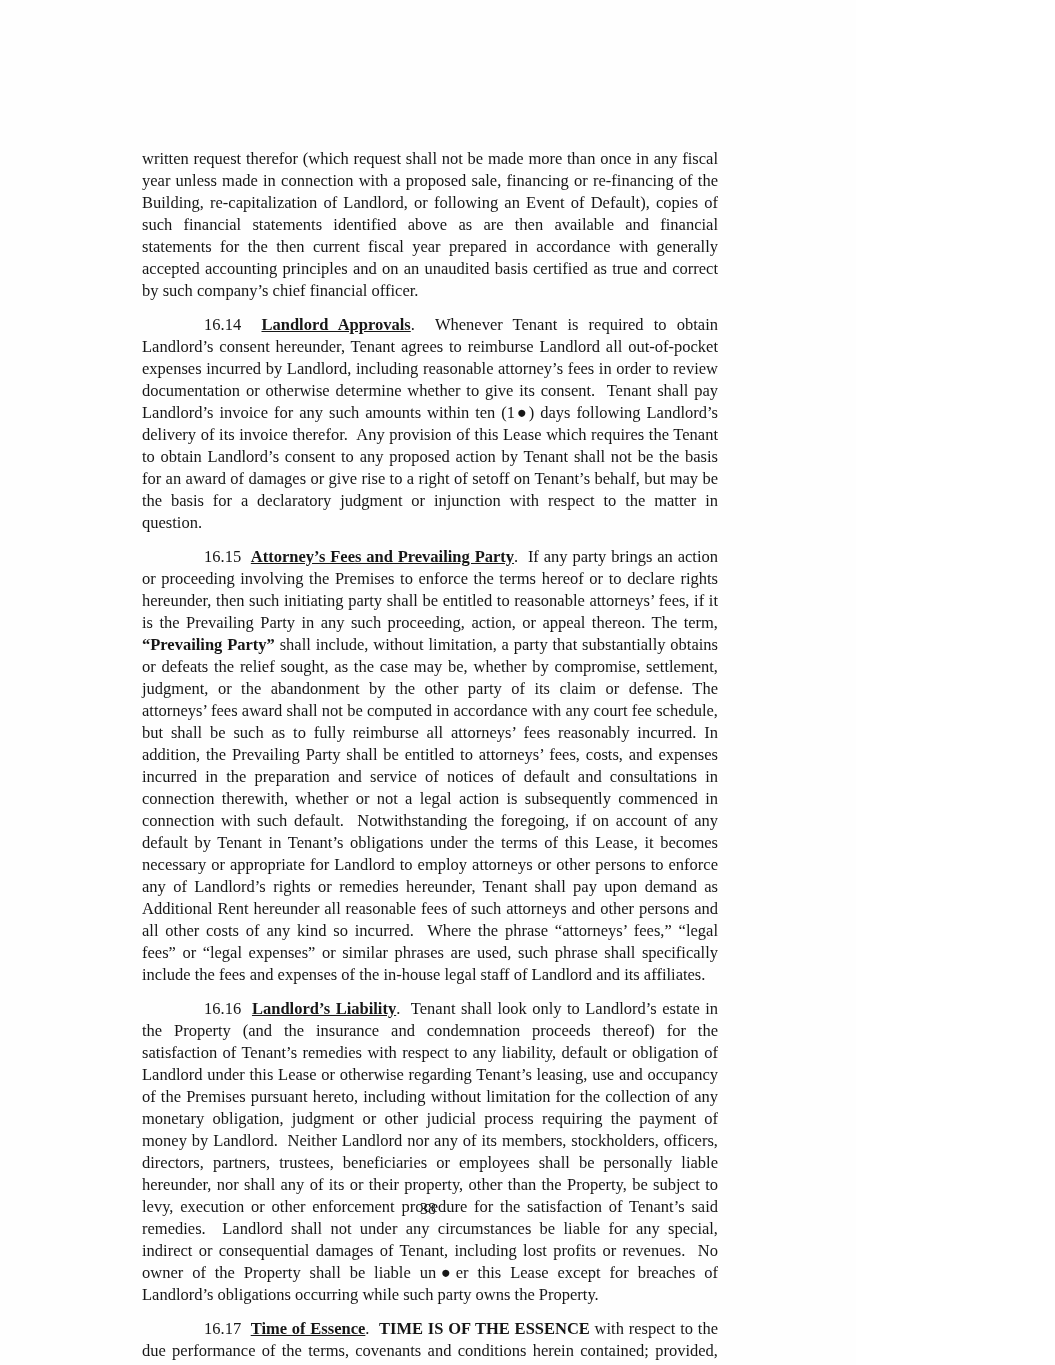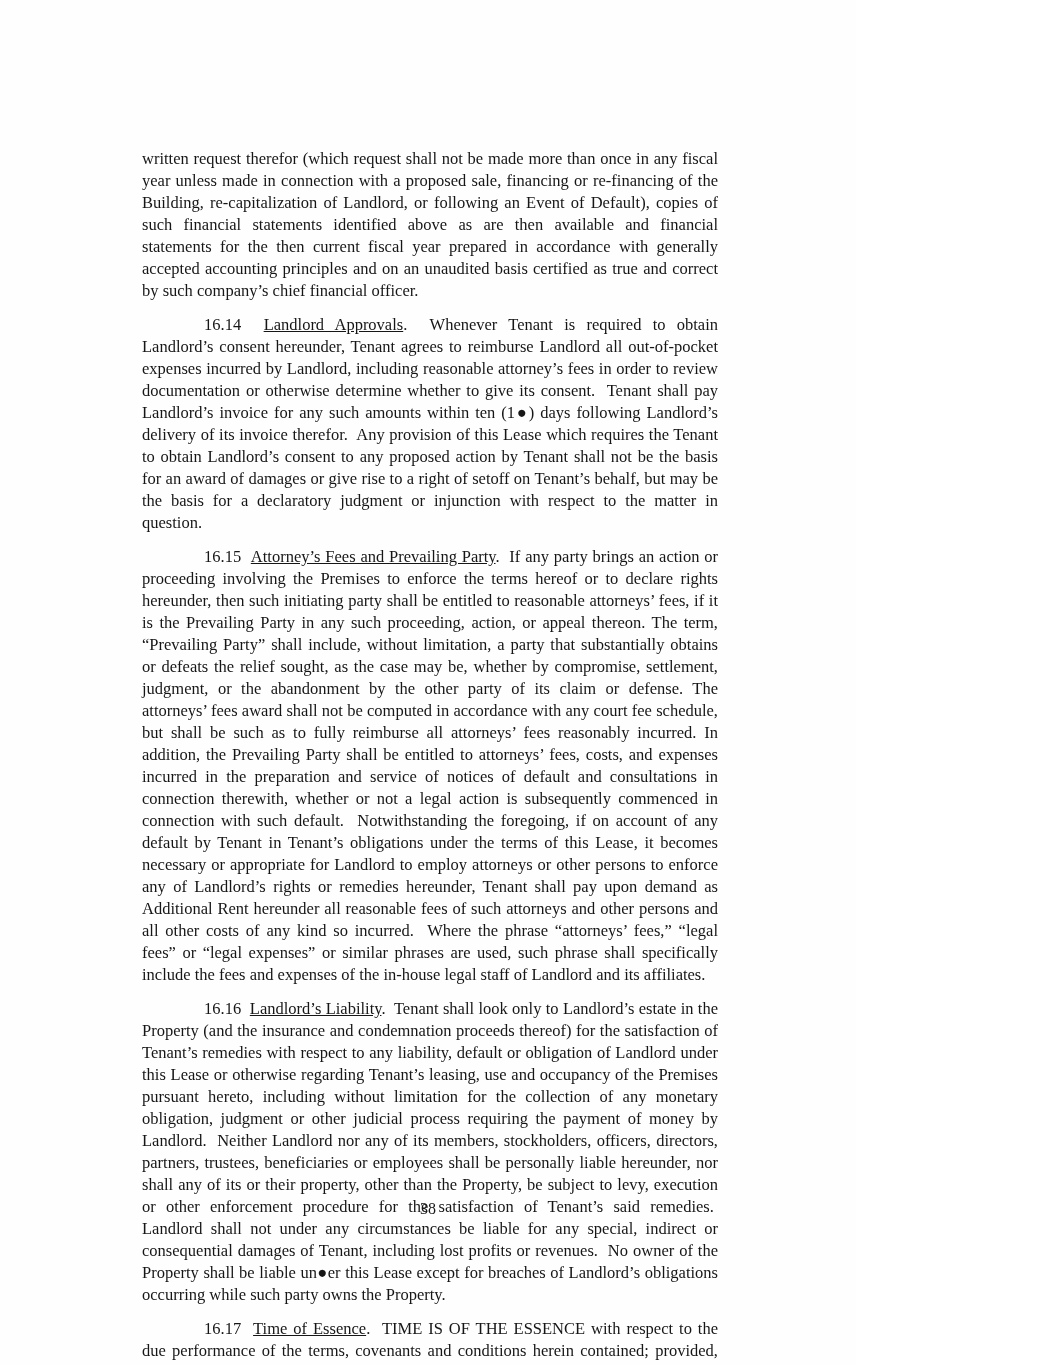--- a/index.html
+++ b/index.html
@@ -25,22 +25,22 @@
   .para {
     margin: 0 0 12px 0;
     text-align: justify;
     font-size: 16.5px;
     line-height: 22px;
   }
   .para.indent {
     text-indent: 62px;
   }
   .s-n { font-weight: 400; }
-  .s-b { font-weight: 400; }
-  .s-bu { font-weight: 400; text-decoration: underline; }
+  .s-b { font-weight: 700; }
+  .s-bu { font-weight: 700; text-decoration: underline; }
   .s-u  { }
   .page-number {
     position: absolute;
     left: 0;
     right: 0;
     top: 1200px;
     text-align: center;
     font-size: 16px;
     color: #161616;
   }

